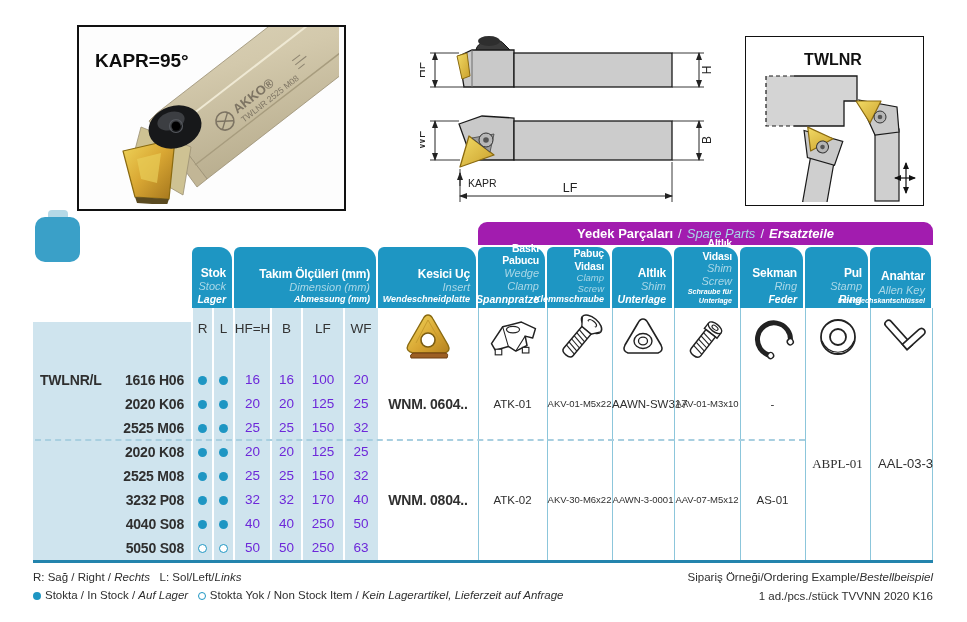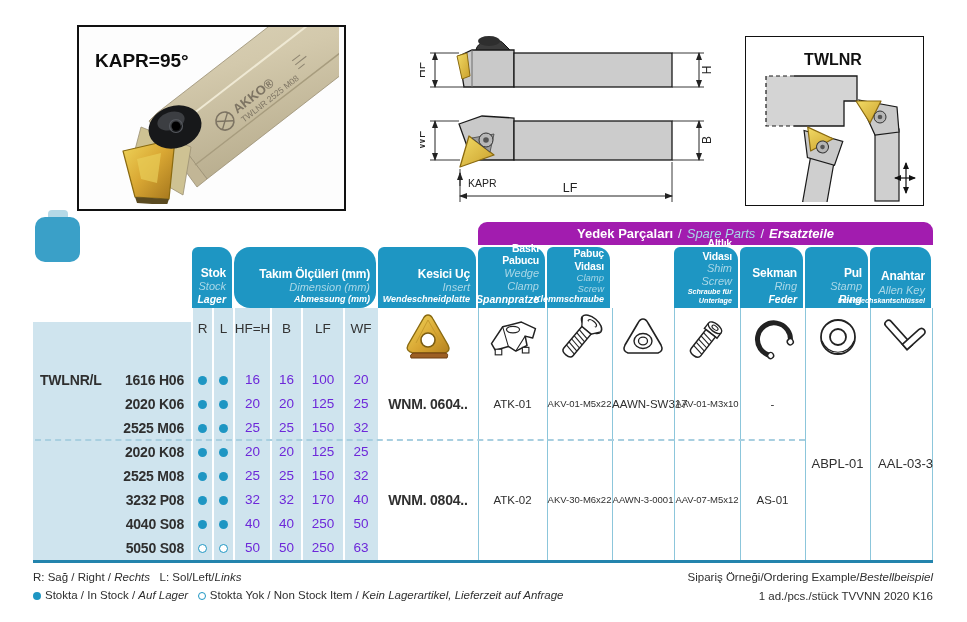--- a/index.html
+++ b/index.html
@@ -220,39 +220,44 @@
       <div class="gridline-t" style="left: 641px; top: 86px; height: 252px;"></div>
       <div class="gridline-t" style="left: 707px; top: 86px; height: 252px;"></div>
       <div class="gridline-t" style="left: 772px; top: 86px; height: 252px;"></div>
       <div class="gridline-t" style="left: 837px; top: 86px; height: 252px;"></div>
       <div class="gridline-t" style="left: 899px; top: 86px; height: 252px;"></div>
       <div class="hcell" style="left: 159px; width: 40px;">
         <div class="tr" style="font-size: 12px;">Stok</div>
         <div class="en" style="font-size: 11px;">Stock</div>
         <div class="de" style="font-size: 10.5px;">Lager</div>
       </div>
-      <div class="hcell" style="left: 201px; width: 142px; border-radius: 16px;">
+      <div class="hcell" style="left: 201px; width: 142px;">
         <div class="tr" style="font-size: 12px;">Takım Ölçüleri (mm)</div>
         <div class="en" style="font-size: 11px;">Dimension (mm)</div>
         <div class="de" style="font-size: 9px;">Abmessung (mm)</div>
       </div>
       <div class="hcell" style="left: 345px; width: 98px;">
         <div class="tr" style="font-size: 12px;">Kesici Uç</div>
         <div class="en" style="font-size: 11px;">Insert</div>
         <div class="de" style="font-size: 9px;">Wendeschneidplatte</div>
       </div>
       <div class="hcell" style="left: 445px; width: 67px;">
         <div class="tr" style="font-size: 10.5px;">Baskı Pabucu</div>
         <div class="en" style="font-size: 11px;">Wedge Clamp</div>
         <div class="de" style="font-size: 10.5px;">Spannpratze</div>
       </div>
       <div class="hcell" style="left: 514px; width: 63px;">
         <div class="tr" style="font-size: 10.5px;">Pabuç Vidası</div>
         <div class="en" style="font-size: 9.5px;">Clamp Screw</div>
         <div class="de" style="font-size: 9px;">Klemmschraube</div>
+      </div>
+      <div class="hcell" style="left: 579px; width: 60px;">
+        <div class="tr" style="font-size: 12px;">Altlık</div>
+        <div class="en" style="font-size: 11px;">Shim</div>
+        <div class="de" style="font-size: 10.5px;">Unterlage</div>
       </div>
       <div class="hcell" style="left: 641px; width: 64px;">
         <div class="tr" style="font-size: 10.5px; text-align: right;">Altlık Vidası</div>
         <div class="en" style="font-size: 11px;">Shim Screw</div>
         <div class="de" style="font-size: 7.2px;">Schraube für Unterlage</div>
       </div>
       <div class="hcell" style="left: 707px; width: 63px;">
         <div class="tr" style="font-size: 12px;">Sekman</div>
         <div class="en" style="font-size: 11px;">Ring</div>
         <div class="de" style="font-size: 10.5px;">Feder</div>
@@ -473,21 +478,21 @@
       <div class="gcell" style="left: 514px; top: 172px; width: 65px; font-size: 9.5px;">AKV-01-M5x22</div>
       <div class="gcell" style="left: 579px; top: 172px; width: 62px; font-size: 11.5px;">AAWN-SW317</div>
       <div class="gcell" style="left: 641px; top: 172px; width: 66px; font-size: 9.5px;">AAV-01-M3x10</div>
       <div class="gcell" style="left: 707px; top: 172px; width: 65px; font-size: 11.5px;">-</div>
       <div class="gcell bold" style="left: 345px; top: 268px; width: 100px;">WNM. 0804..</div>
       <div class="gcell" style="left: 445px; top: 268px; width: 69px; font-size: 11.5px;">ATK-02</div>
       <div class="gcell" style="left: 514px; top: 268px; width: 65px; font-size: 9.5px;">AKV-30-M6x22</div>
       <div class="gcell" style="left: 579px; top: 268px; width: 62px; font-size: 9.5px;">AAWN-3-0001</div>
       <div class="gcell" style="left: 641px; top: 268px; width: 66px; font-size: 9.5px;">AAV-07-M5x12</div>
       <div class="gcell" style="left: 707px; top: 268px; width: 65px; font-size: 11.5px;">AS-01</div>
-      <div class="gcell" style="left: 772px; top: 232px; width: 65px; font-size: 13px;">ABPL-01</div>
+      <div class="gcell" style="left: 772px; top: 232px; width: 65px; font-size: 13px; font-family: Liberation Serif, serif;">ABPL-01</div>
       <div class="gcell" style="left: 837px; top: 232px; width: 63px; font-size: 13px; text-align: right;">AAL-03-3</div>
     </div>
 
   <div class="abs foot" style="left:33px;top:571px;"><span>R: Sağ / Right / </span><i>Rechts</i><span>   L: Sol/Left/</span><i>Links</i></div>
   <div class="abs foot" style="left:33px;top:589px;"><span class="legend-dot"></span><span>Stokta / In Stock / </span><i>Auf Lager</i><span>   </span><span class="legend-dot hollow"></span><span>Stokta Yok / Non Stock Item / </span><i>Kein Lagerartikel, Lieferzeit auf Anfrage</i></div>
   <div class="abs foot foot-right" style="top:571px;"><span>Sipariş Örneği/Ordering Example/</span><i>Bestellbeispiel</i></div>
   <div class="abs foot foot-right" style="top:590px;"><span>1 ad./pcs./stück TVVNN 2020 K16</span></div>
 
 </div>
 

